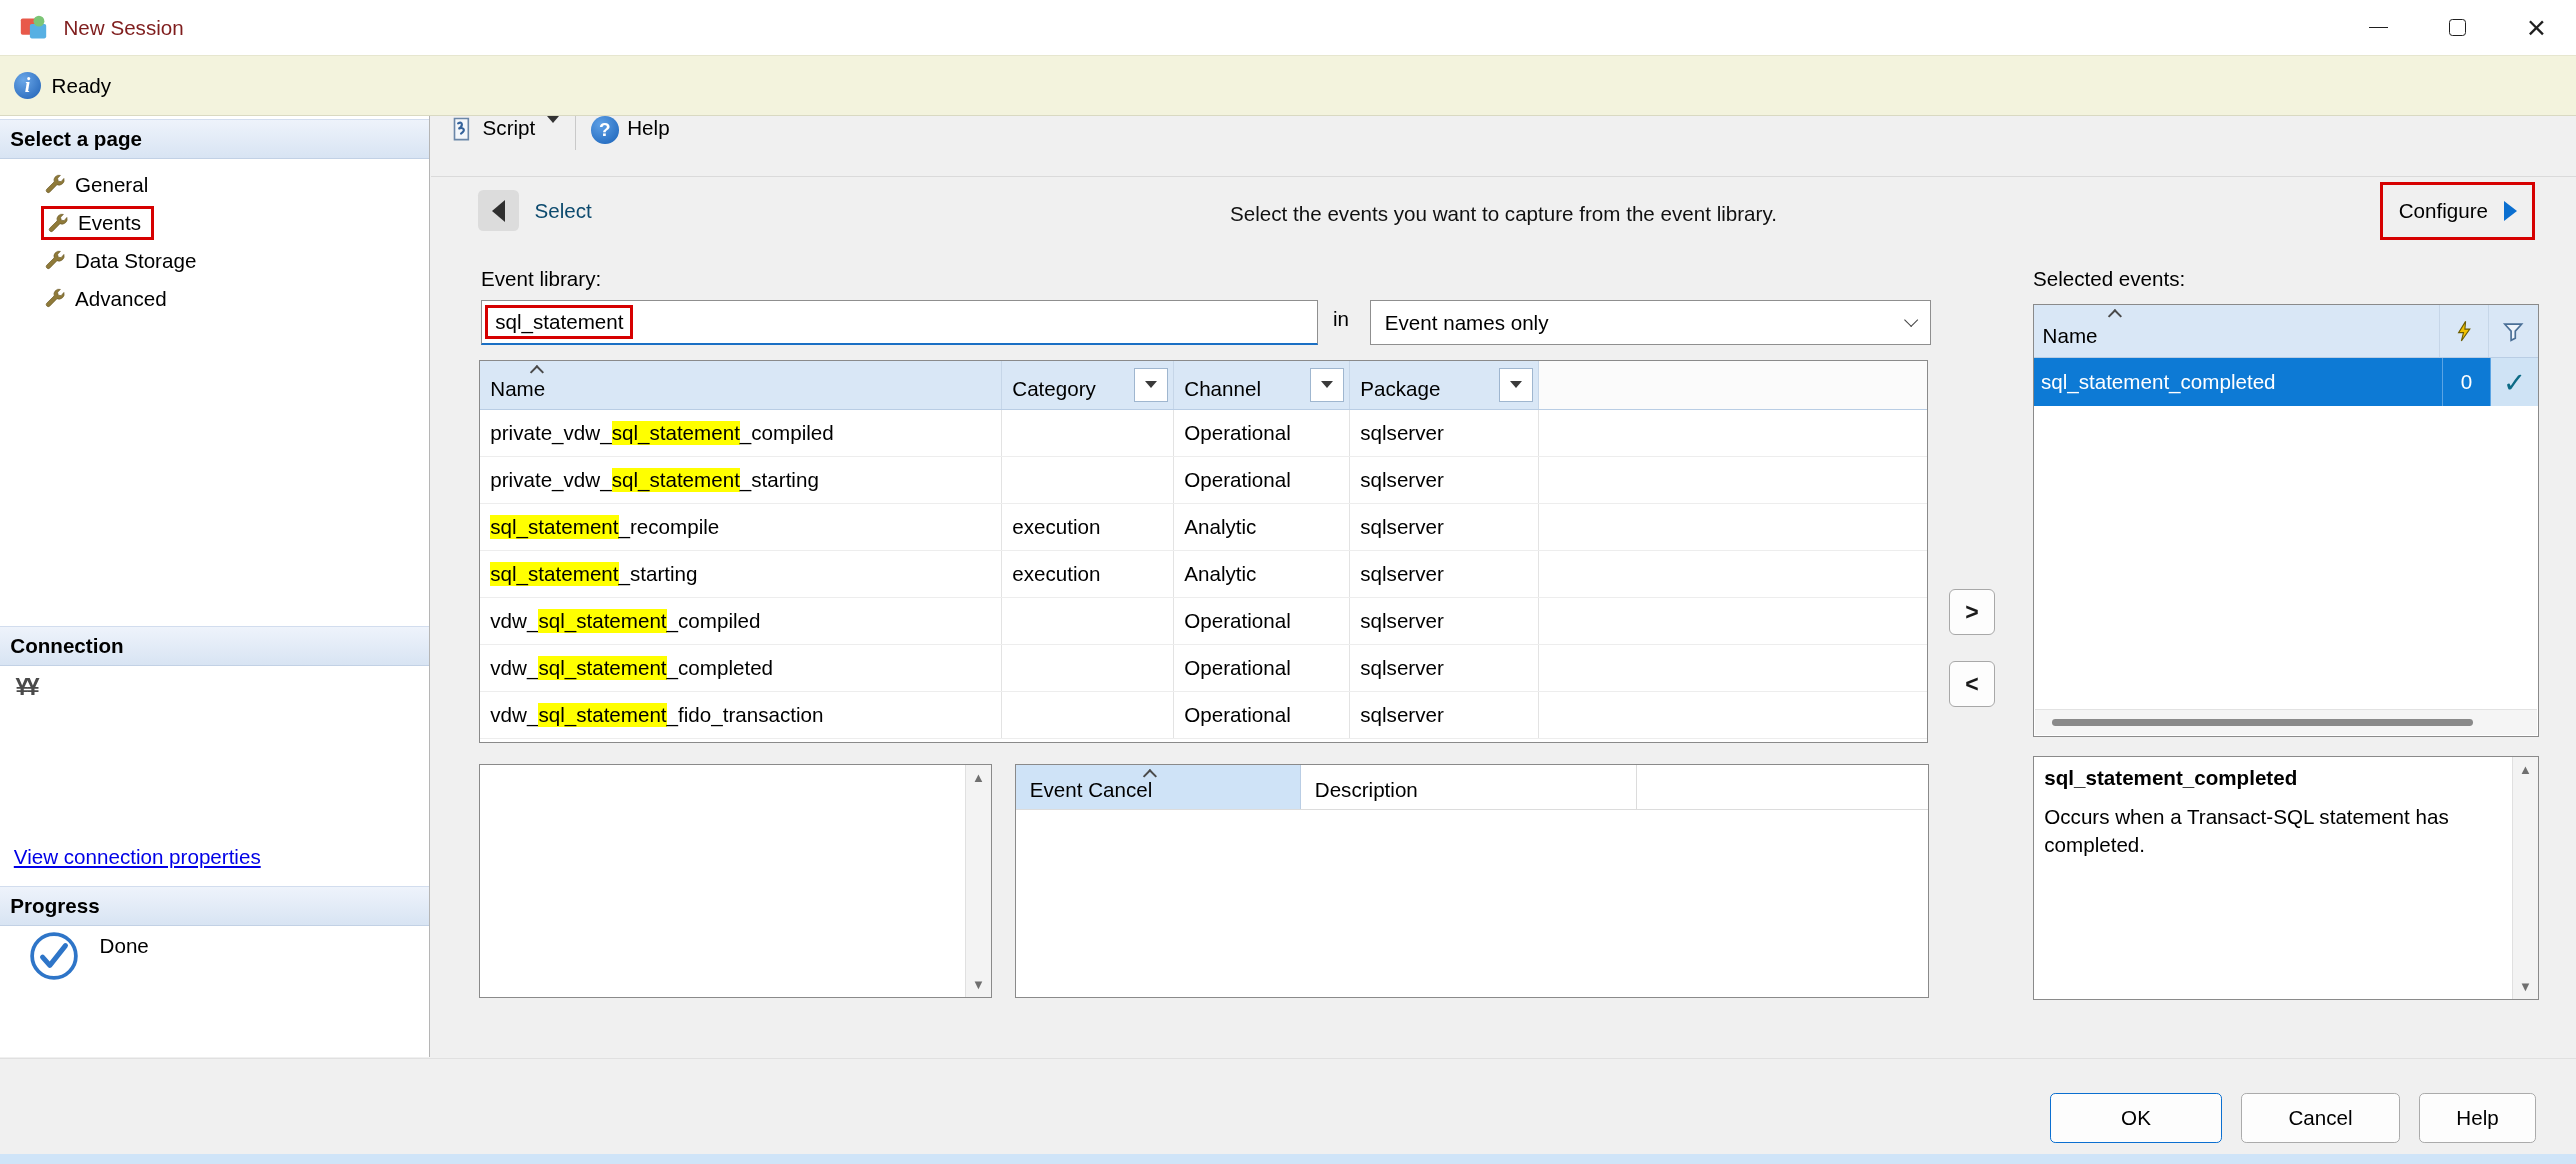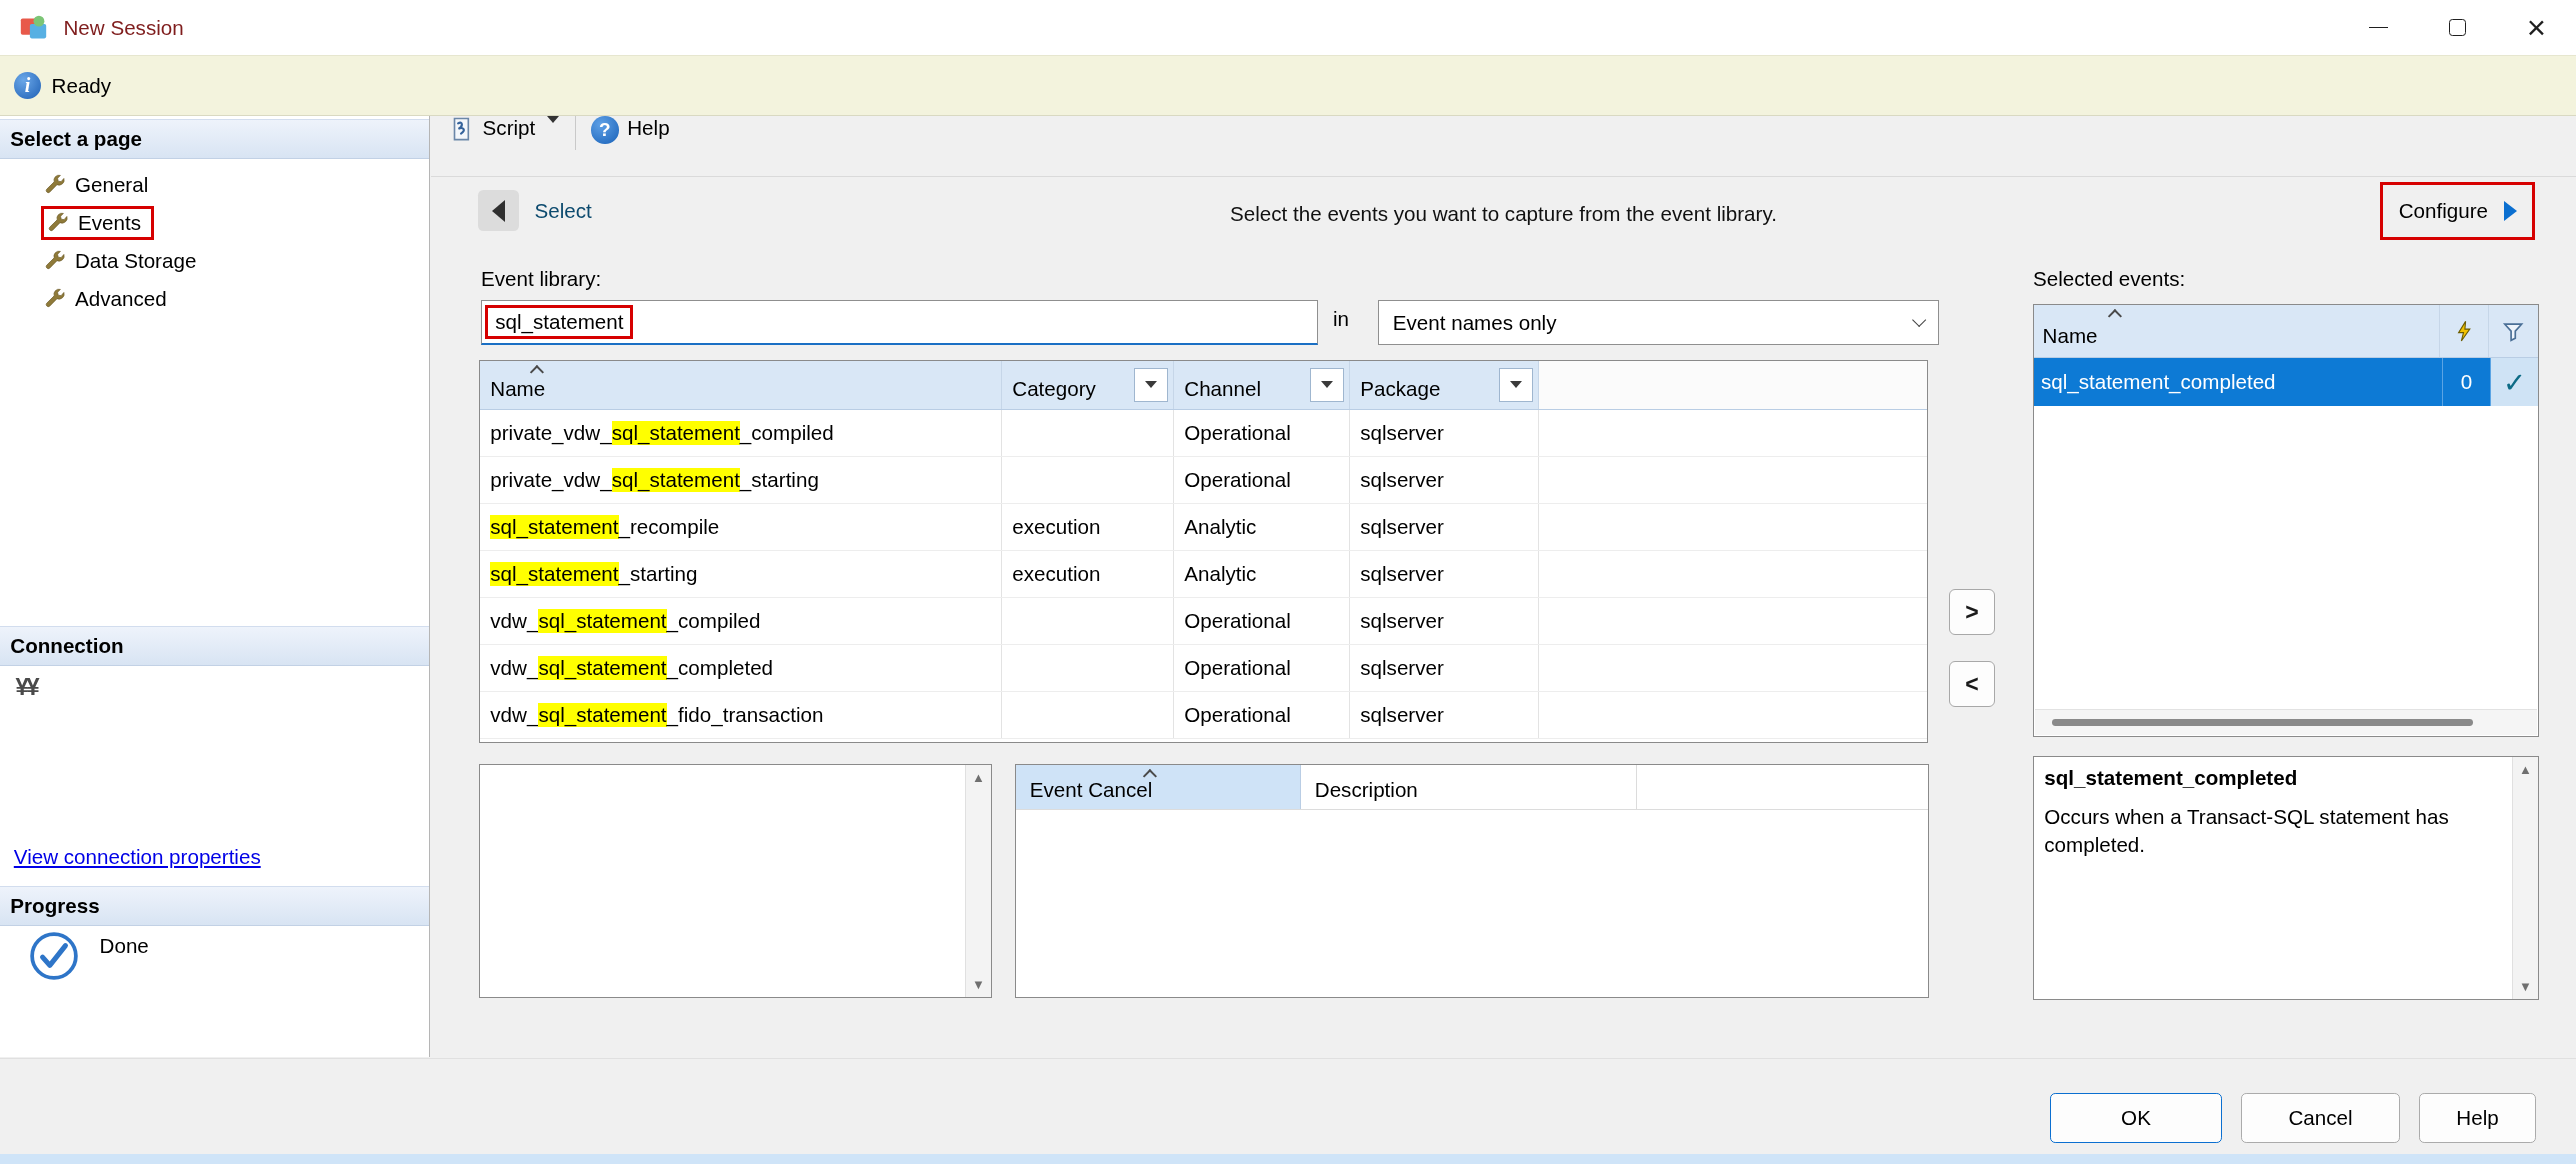--- a/index.html
+++ b/index.html
@@ -22,21 +22,21 @@
 
   
   .sidebar { position:absolute; top:116px; left:0; width:430px; height:941px; background:#ffffff; border-right:0.9px solid #b5b5b5; }
   .section-header { position:absolute; left:0; right:0; height:40px; background:linear-gradient(#eef3fb,#d8e4f3); border-top:0.9px solid #d2ddee; border-bottom:0.9px solid #c2d1e5; display:flex; align-items:center; padding-left:10.3px; font-weight:bold; }
   .sh-page { top:2.6px; }
   .sh-conn { top:510px; }
   .sh-prog { top:770px; }
   .page-items { position:absolute; top:50px; left:0; right:0; }
   .page-item { height:38px; display:flex; align-items:center; padding-left:12px; gap:8.6px;margin-left:32px; }
   .wrench { width:22.4px; height:22.4px; flex:0 0 auto; }
-  .events-box { display:inline-flex; align-items:center; gap:8.6px; border:3.4px solid #d60000; padding:1.7px 10.3px 1.7px 3.4px; margin-left:-3.4px; }
+  .events-box { display:inline-flex; align-items:flex-end; gap:8.6px; border:3.4px solid #d60000; padding:1.7px 10.3px 1.7px 3.4px; margin-left:-3.4px; }
   .conn-icon { position:absolute; top:557px; left:15.5px; font-size:24px; font-weight:bold; color:#4a4a4a; letter-spacing:-2.6px; }
   .conn-link { position:absolute; top:729px; left:13.8px; color:#0000e6; text-decoration:underline; cursor:pointer; }
   .progress-done { position:absolute; top:815px; left:29px; display:flex; align-items:flex-start; gap:20.6px; }
   .done-circle { width:50px; height:50px; }
   .done-label { margin-top:3.4px; }
 
   
   .main-toolbar { position:absolute; top:116px; left:431px; right:0; height:61px; background:#f0f0f0; border-bottom:0.9px solid #dadada; display:flex; align-items:flex-start; padding-left:17px; }
   .script-icon { width:26px; height:26px; margin-right:8.6px; }
   .tb-chev { width:0; height:0; border-left:6px solid transparent; border-right:6px solid transparent; border-top:7.7px solid #333; margin-left:12px; }
@@ -50,21 +50,21 @@
   .tri-left { width:0; height:0; border-top:11.2px solid transparent; border-bottom:11.2px solid transparent; border-right:13.8px solid #2f2f2f; }
   .select-label { color:#0c4a6e; }
   .instruction { position:absolute; top:24px; left:430px; right:430px; text-align:center; color:#111; }
   .configure-btn { position:absolute; top:4.3px; right:41px; height:58px; border:3.4px solid #d60000; display:flex; align-items:center; gap:15.5px; padding:0 15.5px; }
   .tri-right-blue { width:0; height:0; border-top:10.3px solid transparent; border-bottom:10.3px solid transparent; border-left:13.8px solid #0b6fd0; }
 
   .event-lib-label { position:absolute; top:89px; left:50px; }
   .search-input { position:absolute; top:122px; left:50px; width:837px; height:45px; background:#fff; border:0.9px solid #8f8f8f; border-bottom:2.6px solid #1a6fc4; display:flex; align-items:center; padding-left:3.4px; }
   .search-red-box { border:3.4px solid #d60000; padding:1.7px 6.9px; display:inline-block; }
   .in-label { position:absolute; top:129px; left:902px; }
-  .scope-select { position:absolute; top:122px; left:939px; width:561px; height:45px; background:#fff; border:0.9px solid #8f8f8f; display:flex; align-items:center; justify-content:space-between; padding:0 13.8px;margin-left:8px; }
+  .scope-select { position:absolute; top:122px; left:939px; width:561px; height:45px; background:#fff; border:0.9px solid #8f8f8f; display:flex; align-items:center; justify-content:space-between; padding:0 13.8px; }
   .combo-chev { width:10.3px; height:10.3px; border-right:1.7px solid #444; border-bottom:1.7px solid #444; transform:rotate(45deg); margin-top:-5.2px; }
 
   
   .events-table { position:absolute; top:182px; left:48px; width:1449px; height:383px; background:#fff; border:0.9px solid #8a8a8a; display:flex; flex-direction:column; }
   .et-header { display:flex; height:49px; background:#d9e7f6; border-bottom:0.9px solid #b9cde4; flex:0 0 auto; }
   .et-h-cell { position:relative; display:flex; align-items:flex-end; padding:0 0 7.7px 10.3px; border-right:0.9px solid #c6d6e8; }
   .et-h-fill { flex:1; background:#fbfbfb; border-right:none; }
   .sort-caret { position:absolute; top:6px; width:10.3px; height:10.3px; border-top:2.6px solid #4a4a4a; border-right:2.6px solid #4a4a4a; transform:rotate(-45deg); }
   .caret-etname { left:52px; }
   .caret-fields { left:129px; }

